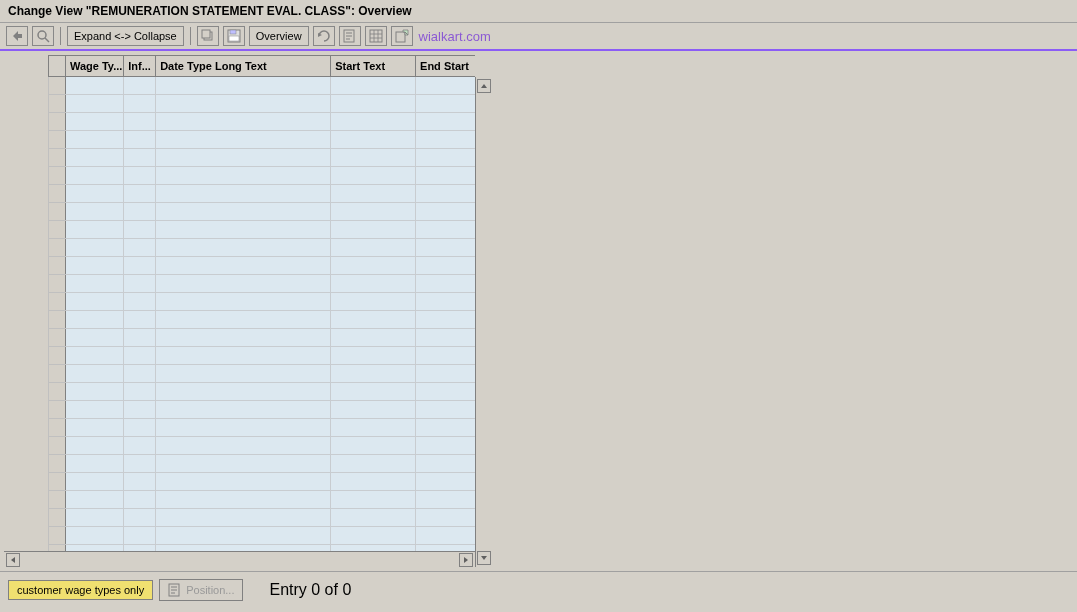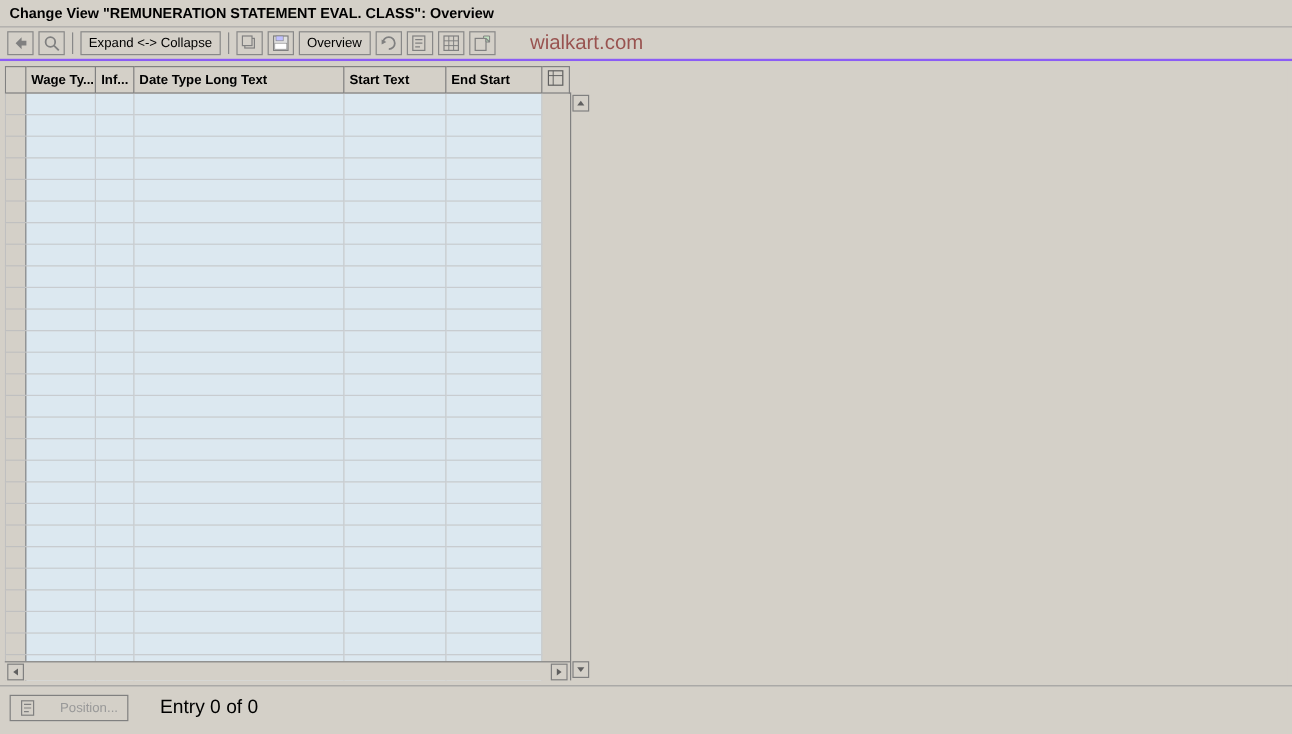--- a/index.html
+++ b/index.html
@@ -67,20 +67,21 @@
       flex: 1;
       background: #d4d0c8;
       padding: 4px;
       height: calc(612px - 28px - 28px - 36px);
     }
 
     .data-table {
       width: 100%;
       border-collapse: collapse;
       table-layout: fixed;
+      margin-left: 44px;
     }
 
     .data-table th {
       background: #d4d0c8;
       border: 1px solid #808080;
       padding: 2px 4px;
       text-align: left;
       font-size: 11px;
       font-weight: bold;
       white-space: nowrap;
@@ -122,21 +123,21 @@
 
     .position-btn {
       background: #d4d0c8;
       border: 1px solid #808080;
       padding: 3px 8px;
       cursor: pointer;
       font-size: 11px;
       color: #999;
       display: inline-flex;
       align-items: center;
-      gap: 19px;
+      gap: 4px;
     }
 
     .status-text {
       font-size: 16px;
       color: #000;
       margin-left: 20px;
     }
 
     .right-panel {
       flex: 1;
@@ -220,21 +221,21 @@
     </svg>
   </button>
   <button class="toolbar-btn">
     <svg width="14" height="14" viewBox="0 0 14 14">
       <rect x="1" y="3" width="9" height="10" fill="none" stroke="#808080" stroke-width="1"></rect>
       <polygon points="8,1 13,1 13,6 10,6 10,3 8,3" fill="#c0e0c0" stroke="#808080" stroke-width="0.8"></polygon>
       <line x1="10" y1="3" x2="13" y2="6" stroke="#808080" stroke-width="1"></line>
     </svg>
   </button>
 
-  <span style="color: #7f1d1d; font-size: 17px; margin-left: 25px; opacity: 0.7;">wialkart.com</span>
+  <span style="color: #6d28d9; font-size: 13px; margin-left: 2px; opacity: 0.7;">wialkart.com</span>
 </div>
 
 <div class="main-content">
 
   <div style="position: relative; width: 487px; height: 100%;">
     <div class="table-wrapper">
       <table class="data-table">
         <colgroup>
           <col style="width:16px">
           <col style="width:55px">
@@ -525,20 +526,21 @@
           <polygon points="5,4 1,1 1,7" fill="#606060"></polygon>
         </svg>
       </button>
     </div>
   </div>
 
   <div class="right-panel"></div>
 </div>
 
 <div class="status-bar">
+  <button class="status-button">customer wage types only</button>
   <button class="position-btn">
     <svg width="14" height="14" viewBox="0 0 14 14">
       <rect x="1" y="1" width="10" height="12" fill="none" stroke="#808080" stroke-width="1"></rect>
       <line x1="3" y1="4" x2="9" y2="4" stroke="#808080" stroke-width="1"></line>
       <line x1="3" y1="7" x2="9" y2="7" stroke="#808080" stroke-width="1"></line>
       <line x1="3" y1="10" x2="7" y2="10" stroke="#808080" stroke-width="1"></line>
     </svg>
     <span>Position...</span>
   </button>
   <span class="status-text">Entry 0 of 0</span>

